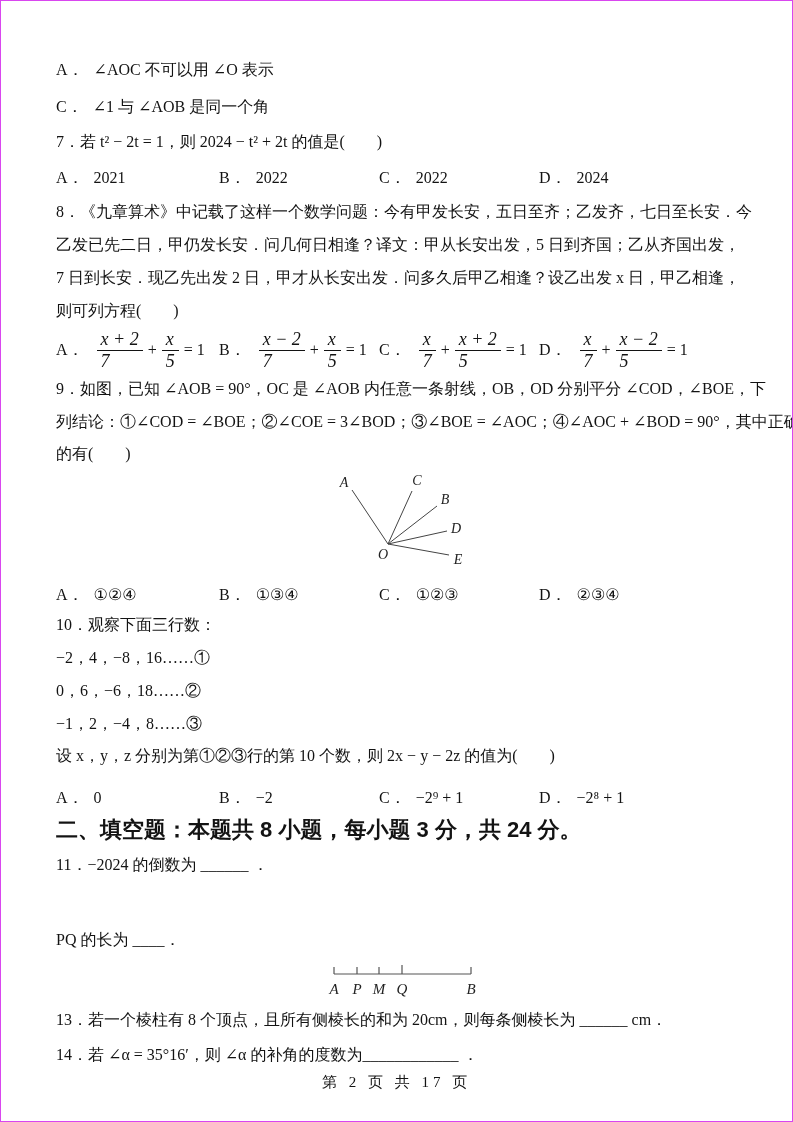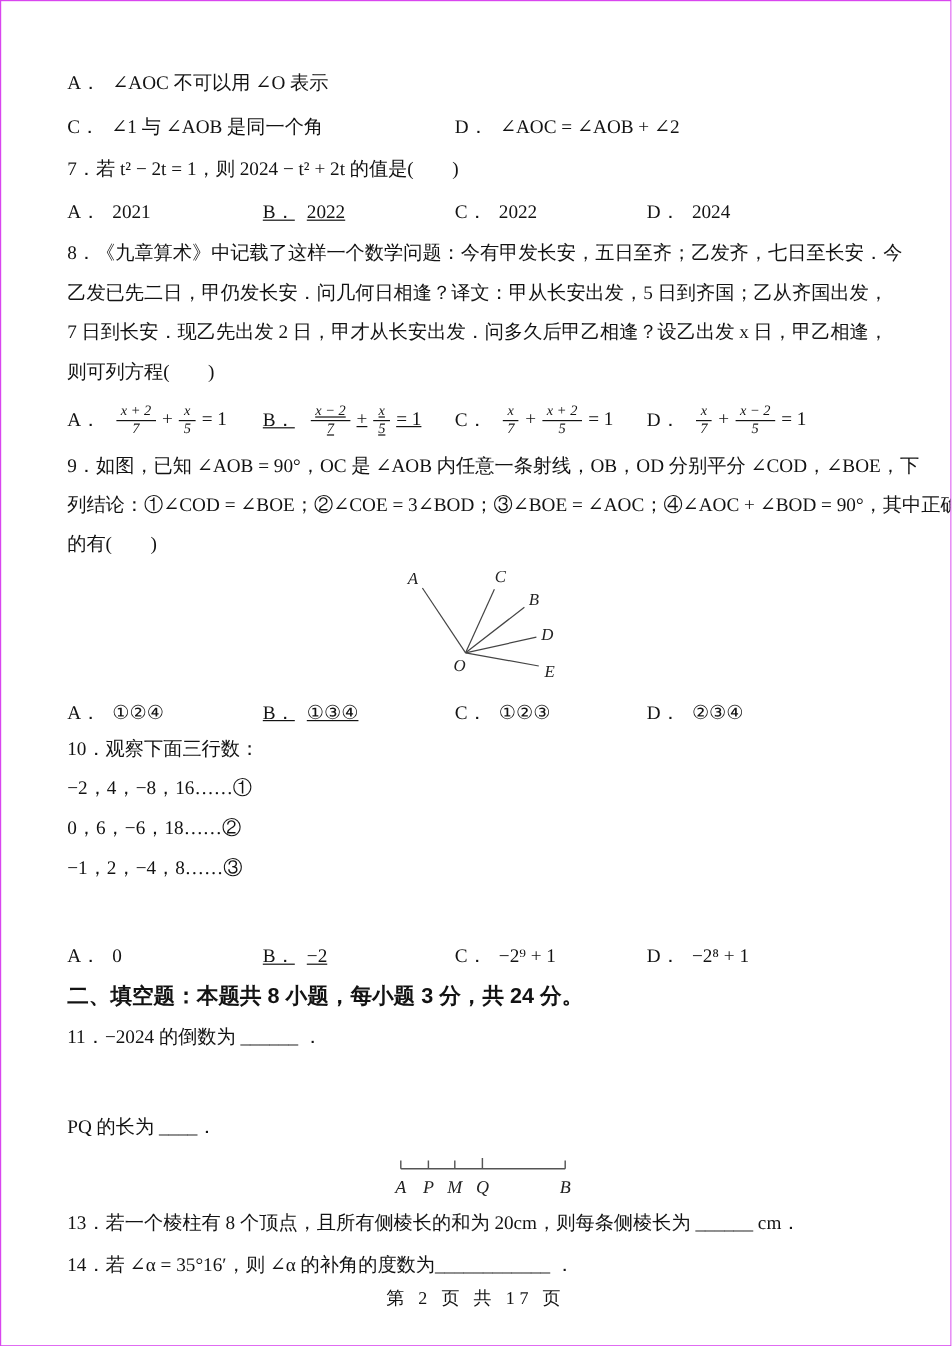--- a/index.html
+++ b/index.html
@@ -8,46 +8,45 @@
     width:793px;height:1122px;
     background:#ffffff;
     overflow:hidden;
     font-family:"Liberation Serif","DejaVu Serif",serif;
     font-size:16px;
     color:#131313;
     box-sizing:border-box;
     border:1px solid #d946ef;
   }
   .t{position:absolute;white-space:nowrap;line-height:22px;}
-  .c1{left:55px;} .c2{left:218px;text-decoration:underline;} .c3{left:378px;} .c4{left:538px;}
+  .c1{left:55px;} .c2{left:218px;} .c3{left:378px;} .c4{left:538px;}
   .lbl{margin-right:10px;}
   .para{left:55px;}
   .sec-title{
     font-family:"Liberation Sans","DejaVu Sans",sans-serif;
-    font-weight:bold;font-size:18px;
+    font-weight:bold;font-size:22px;
   }
   .fracopt{display:inline-flex;align-items:center;position:absolute;height:46px;}
   .fracopt .lbl{align-self:center;}
-  .frac{display:inline-flex;flex-direction:column;align-items:center;
-        font-style:italic;line-height:1.15;font-size:12px;margin:0 3px;}
+  .frac{display:inline-flex;flex-direction:column;
+        font-style:italic;line-height:1.15;font-size:18px;margin:0 3px;}
   .frac .num{padding:0 4px;border-bottom:1px solid #131313;}
   .frac .den{padding:0 4px;}
   .opmid{margin:0 2px;}
   .figwrap{position:absolute;}
   svg text{font-family:"Liberation Serif","DejaVu Serif",serif;font-style:italic;fill:#222;}
   .footer{position:absolute;left:0;right:0;text-align:center;font-size:15px;letter-spacing:4px;}
 </style>
 </head>
 <body>
 
 <div class="page">
 
   <div class="t c1" style="top:58px"><span class="lbl">A．</span><span>∠AOC 不可以用 ∠O 表示</span></div>
   <div class="t c1" style="top:95px"><span class="lbl">C．</span><span>∠1 与 ∠AOB 是同一个角</span></div>
-  <div class="t c3" style="top:95px"><span class="lbl">D．</span><span>∠AOC = ∠AOB + ∠2</span></div>
 
   <div class="t para" style="top:130px">7．若 t² − 2t = 1，则 2024 − t² + 2t 的值是(　　)</div>
   <div class="t c1" style="top:166px"><span class="lbl">A．</span><span>2021</span></div>
   <div class="t c2" style="top:166px"><span class="lbl">B．</span><span>2022</span></div>
   <div class="t c3" style="top:166px"><span class="lbl">C．</span><span>2022</span></div>
   <div class="t c4" style="top:166px"><span class="lbl">D．</span><span>2024</span></div>
 
   <div class="t para" style="top:200px">8．《九章算术》中记载了这样一个数学问题：今有甲发长安，五日至齐；乙发齐，七日至长安．今</div>
   <div class="t para" style="top:233px">乙发已先二日，甲仍发长安．问几何日相逢？译文：甲从长安出发，5 日到齐国；乙从齐国出发，</div>
   <div class="t para" style="top:266px">7 日到长安．现乙先出发 2 日，甲才从长安出发．问多久后甲乙相逢？设乙出发 x 日，甲乙相逢，</div>
@@ -130,20 +129,21 @@
 
   <div class="t c1" style="top:583px"><span class="lbl">A．</span><span>①②④</span></div>
   <div class="t c2" style="top:583px"><span class="lbl">B．</span><span>①③④</span></div>
   <div class="t c3" style="top:583px"><span class="lbl">C．</span><span>①②③</span></div>
   <div class="t c4" style="top:583px"><span class="lbl">D．</span><span>②③④</span></div>
 
   <div class="t para" style="top:613px">10．观察下面三行数：</div>
   <div class="t para" style="top:646px">−2，4，−8，16……①</div>
   <div class="t para" style="top:679px">0，6，−6，18……②</div>
   <div class="t para" style="top:712px">−1，2，−4，8……③</div>
+  <div class="t para" style="top:744px">设 x，y，z 分别为第①②③行的第 10 个数，则 2x − y − 2z 的值为(　　)</div>
   <div class="t c1" style="top:786px"><span class="lbl">A．</span><span>0</span></div>
   <div class="t c2" style="top:786px"><span class="lbl">B．</span><span>−2</span></div>
   <div class="t c3" style="top:786px"><span class="lbl">C．</span><span>−2⁹ + 1</span></div>
   <div class="t c4" style="top:786px"><span class="lbl">D．</span><span>−2⁸ + 1</span></div>
 
   <div class="t para sec-title" style="top:818px">二、填空题：本题共 8 小题，每小题 3 分，共 24 分。</div>
 
   <div class="t para" style="top:853px">11．−2024 的倒数为 ______ ．</div>
 
   <div class="t para" style="top:928px">PQ 的长为 ____．</div>

